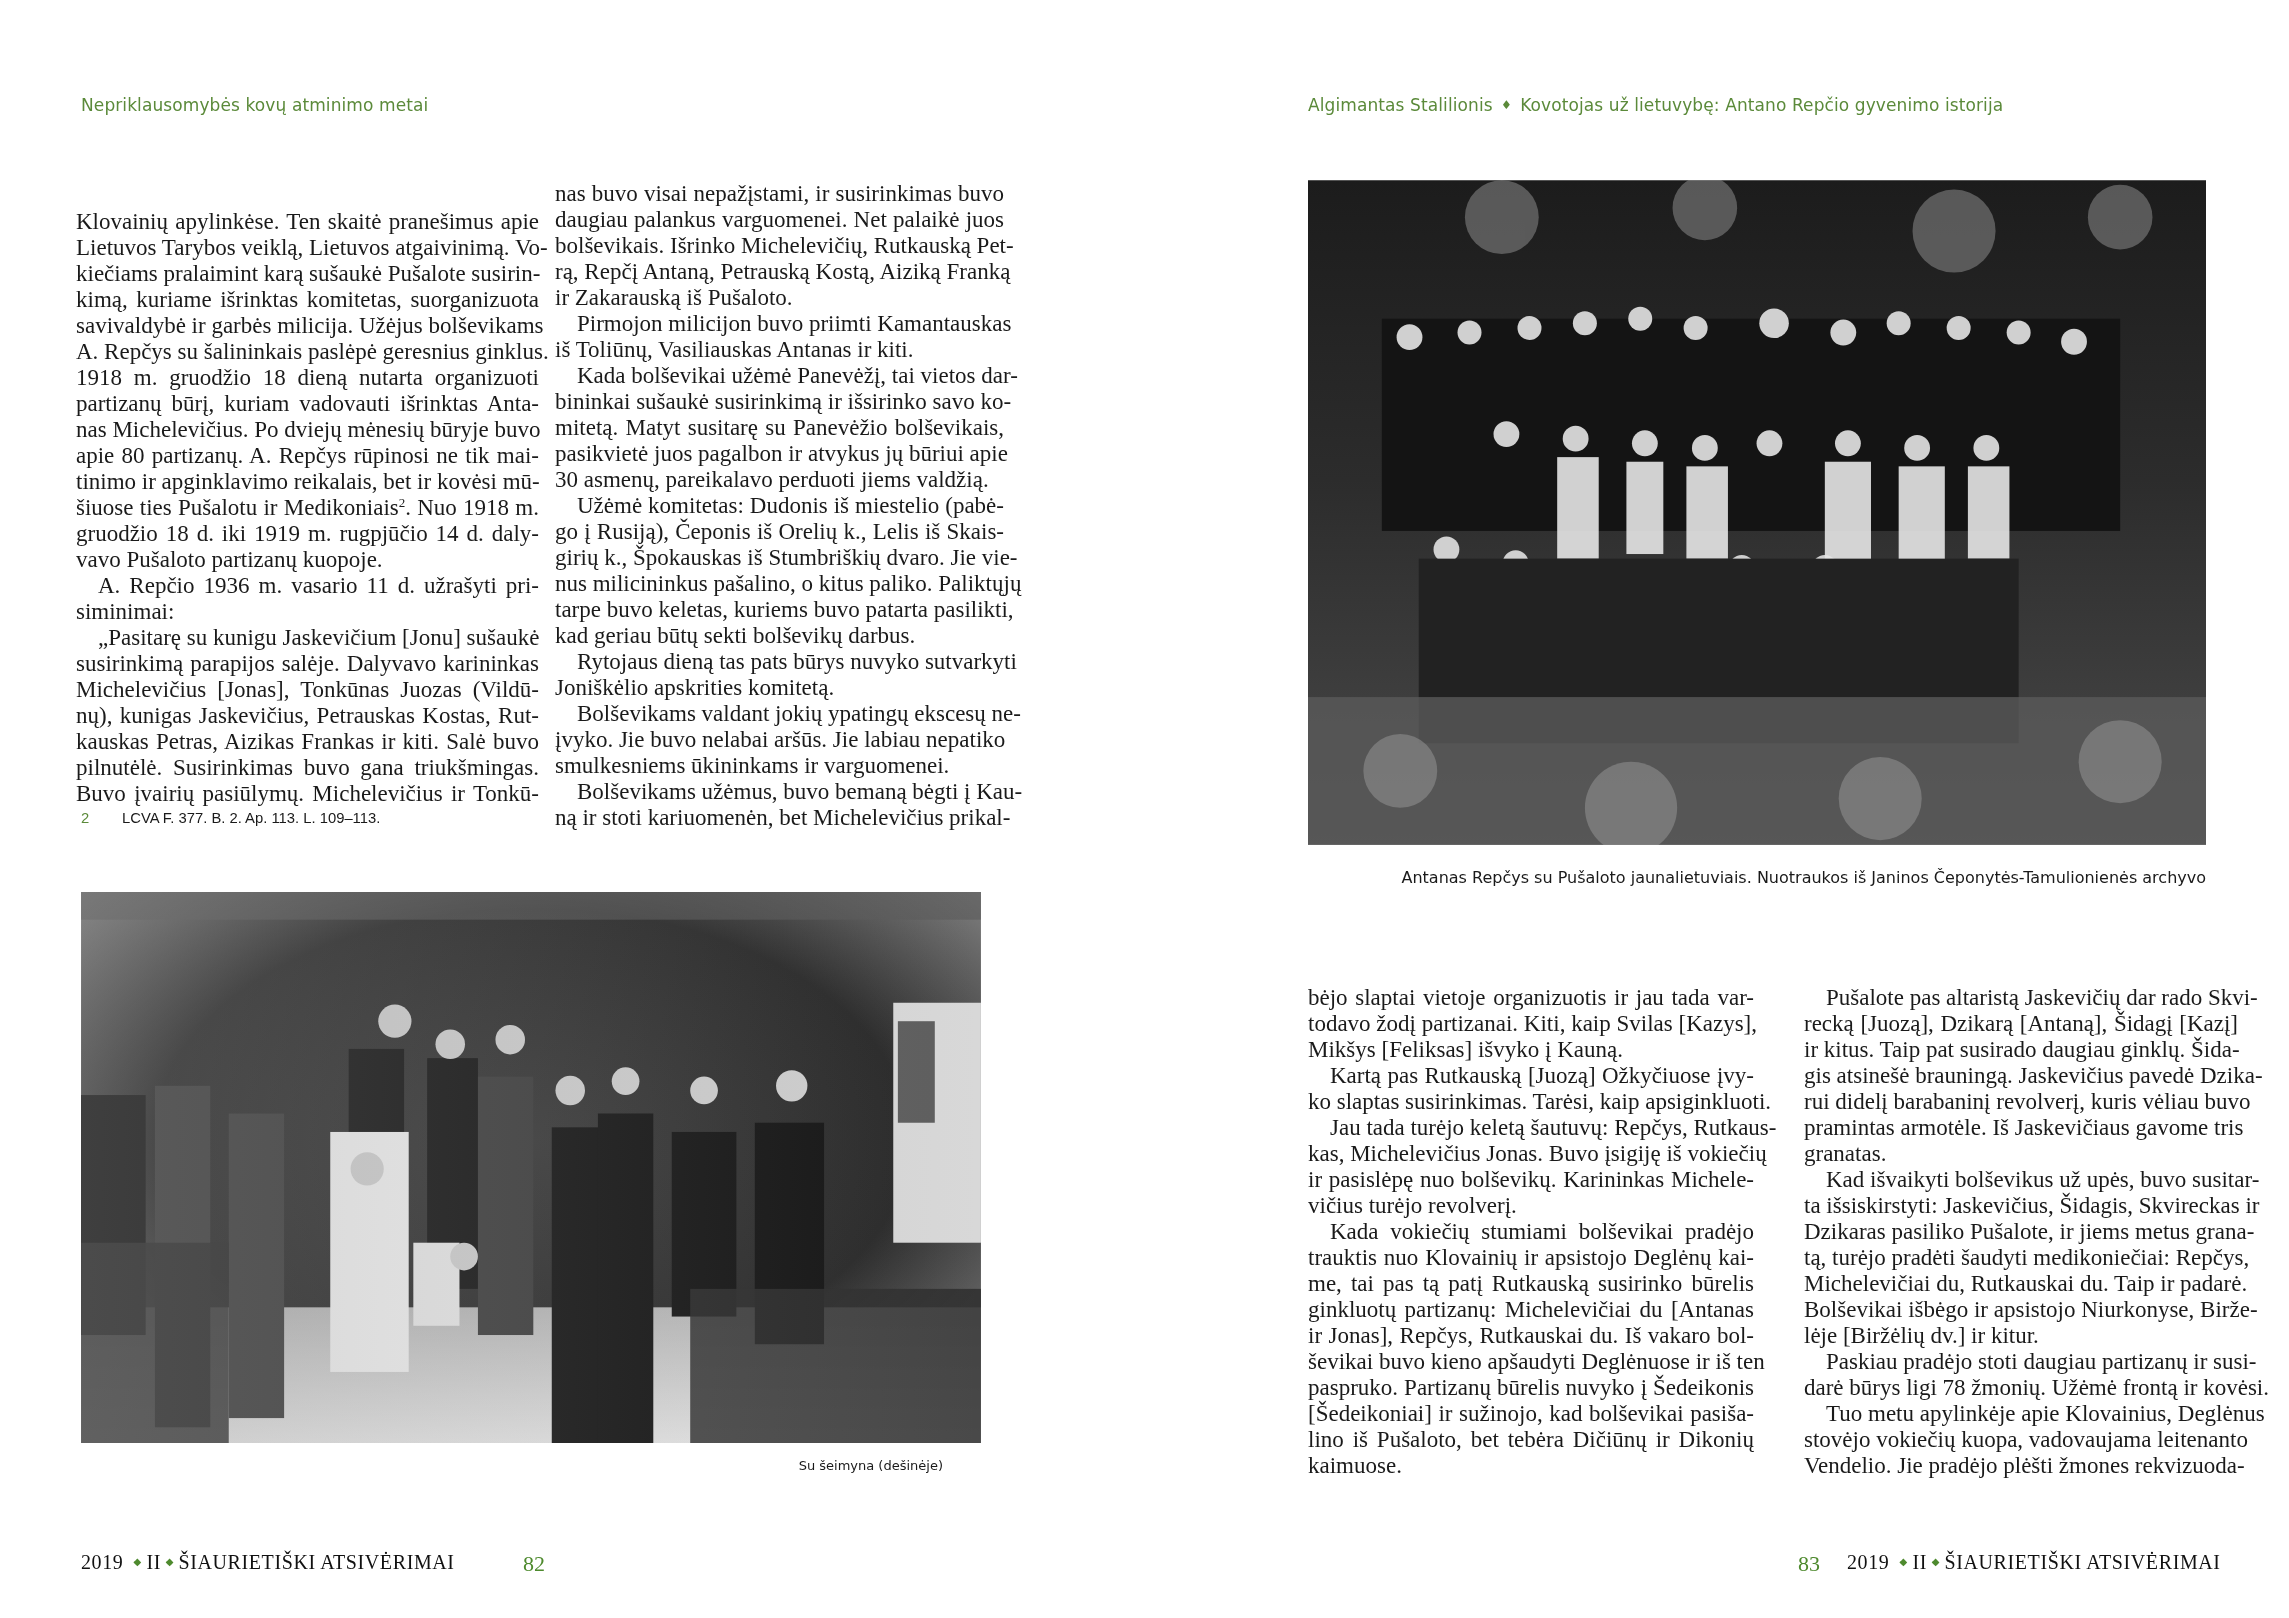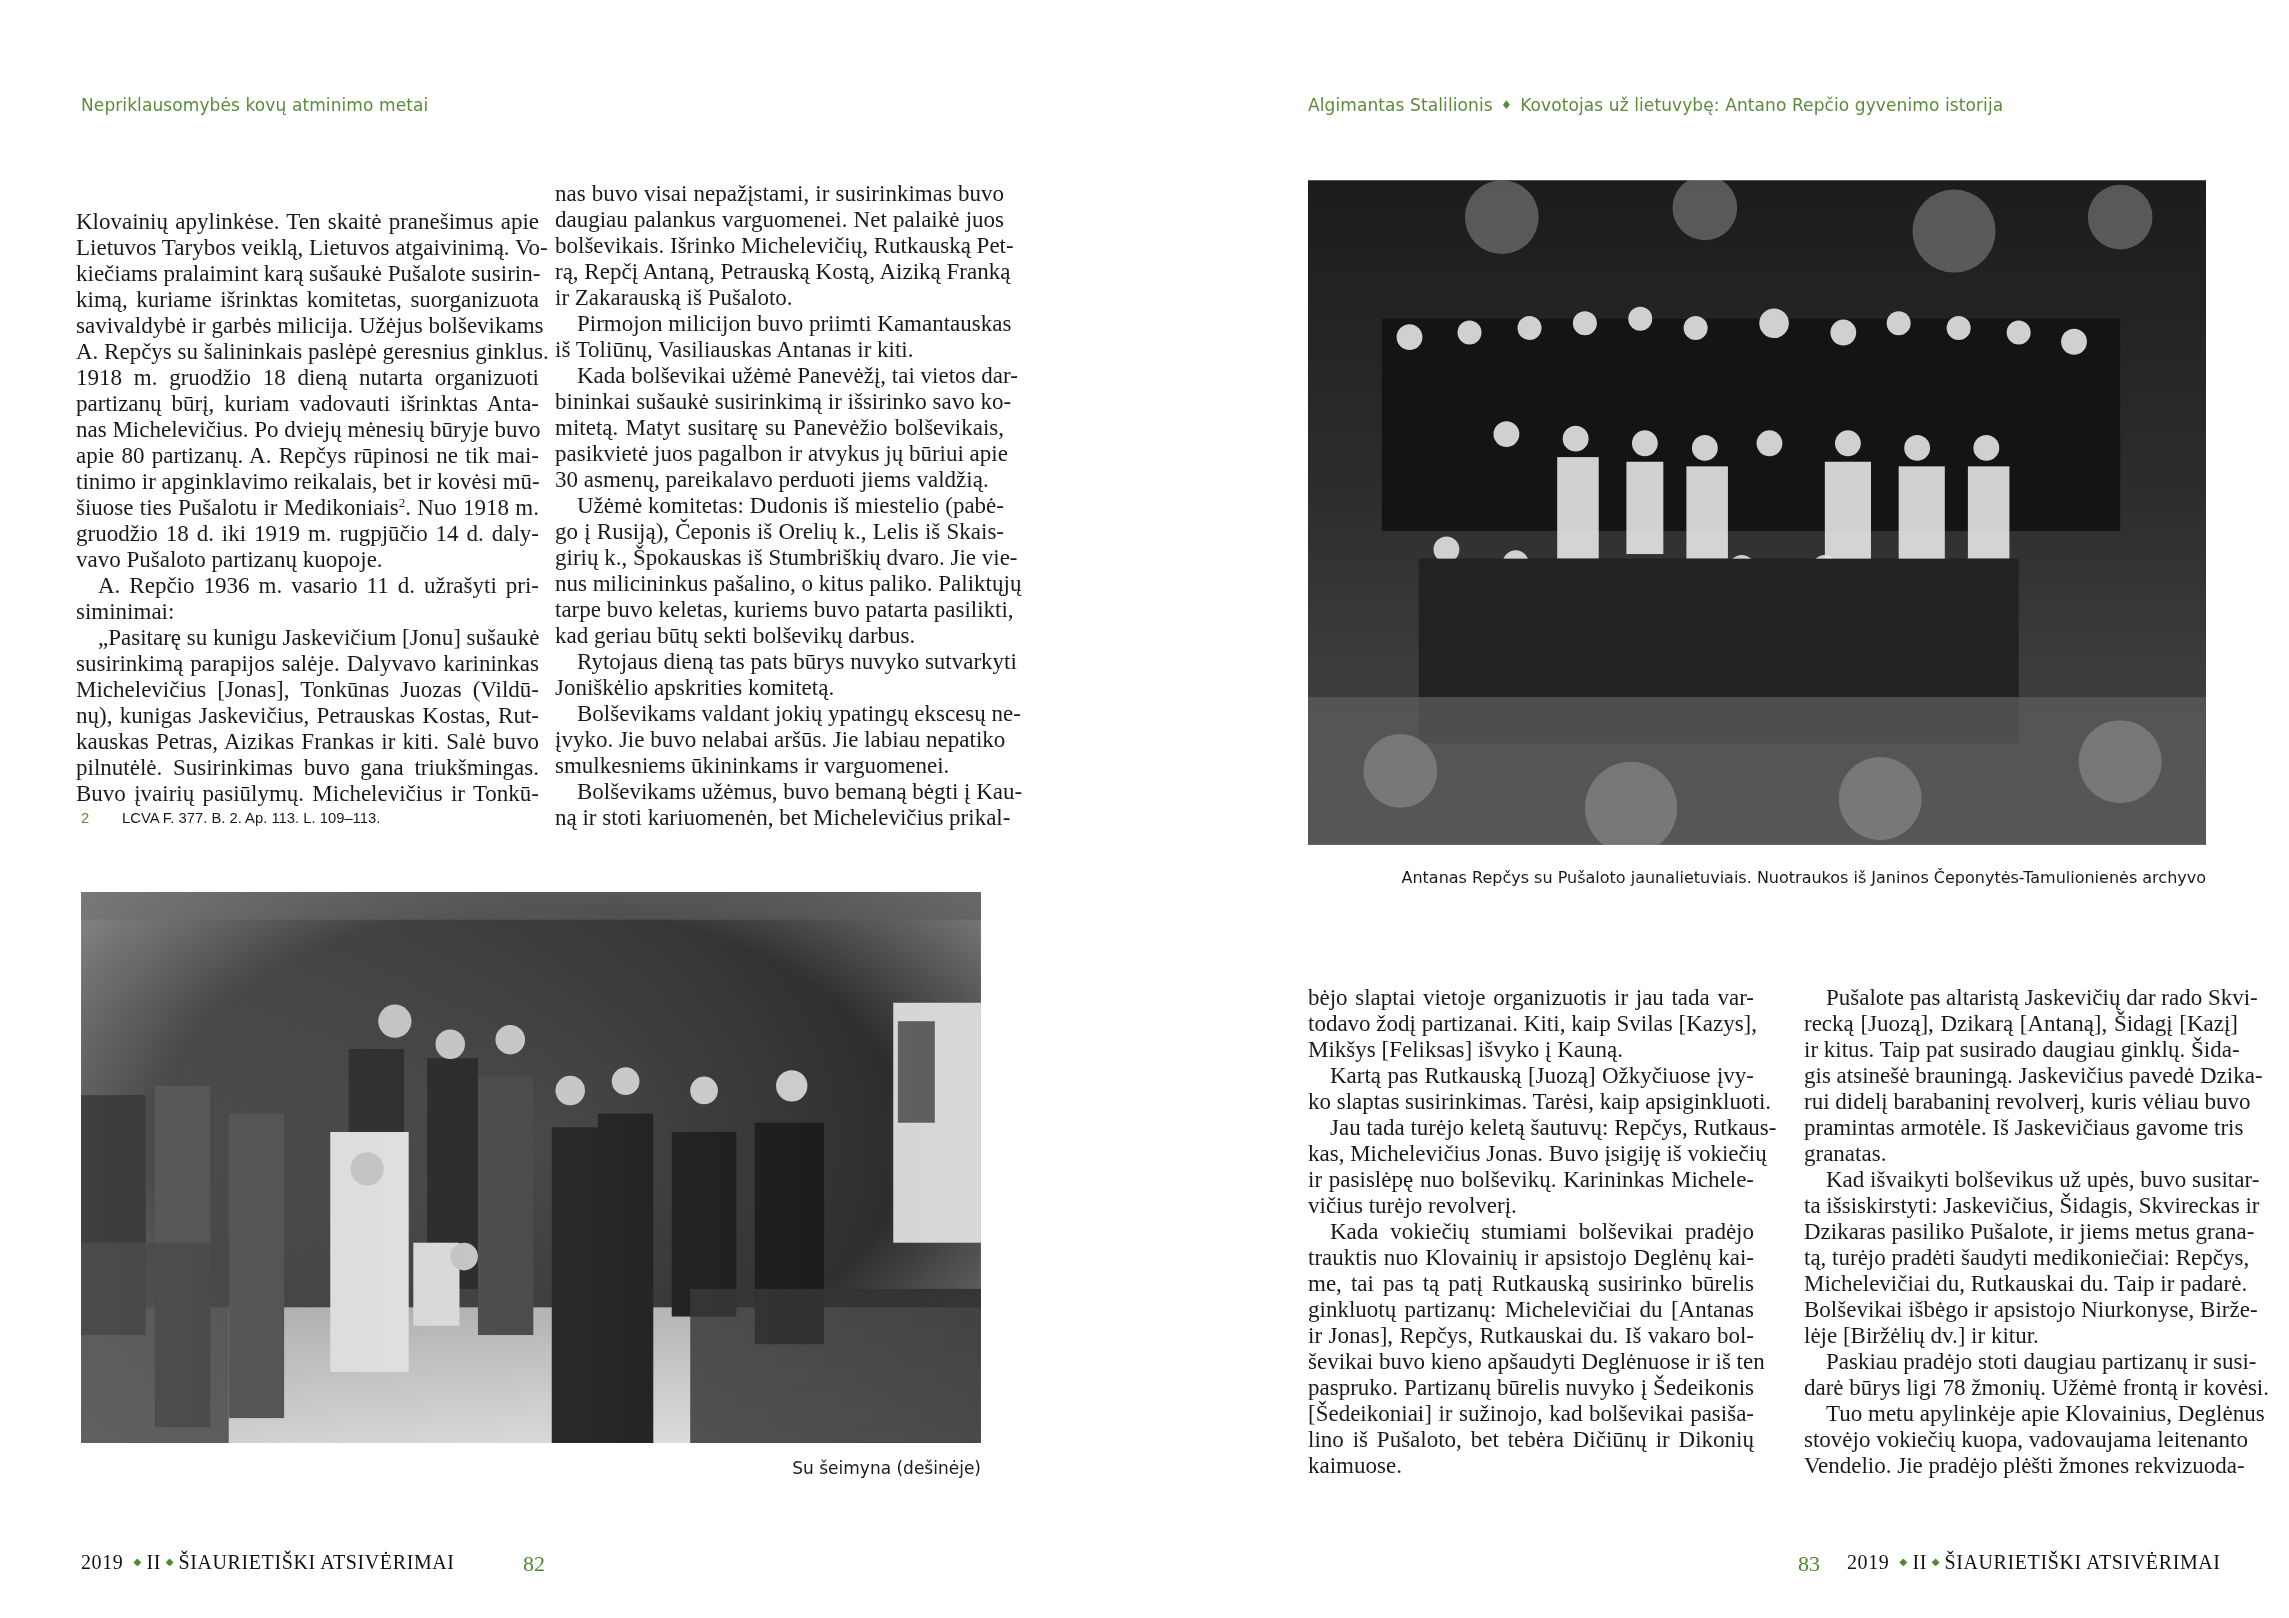--- a/index.html
+++ b/index.html
@@ -129,21 +129,21 @@
         <circle cx="675" cy="215" r="15"></circle>
         <circle cx="770" cy="210" r="17"></circle>
       <circle cx="310" cy="300" r="18"></circle>
         <circle cx="415" cy="395" r="15"></circle>
     </g>
     <rect x="0" y="380" width="160" height="217" fill="#2a2a2a" opacity="0.85"></rect>
     <rect x="660" y="430" width="315" height="167" fill="#2e2e2e" opacity="0.85"></rect>
     <rect width="975" height="597" fill="url(#fadeL)" opacity="0.35"></rect>
   </svg>
 </div>
-<div class="caption" style="right:1309px; top:1458px; font-size:17px;">Su šeimyna (dešinėje)</div>
+<div class="caption" style="right:1347px; top:1458px; font-size:13px;">Su šeimyna (dešinėje)</div>
 
 <div class="footer" style="left:81px;">
   <span>2019</span>
   <span class="dia">◆</span><span>II</span><span class="dia">◆</span><span>ŠIAURIETIŠKI ATSIVĖRIMAI</span>
 </div>
 <div class="pagenum" style="left:523px;">82</div>
 
 <div class="running-head" style="left:1308px;">
   <span>Algimantas Stalilionis</span>
   <span class="sep">♦</span>

